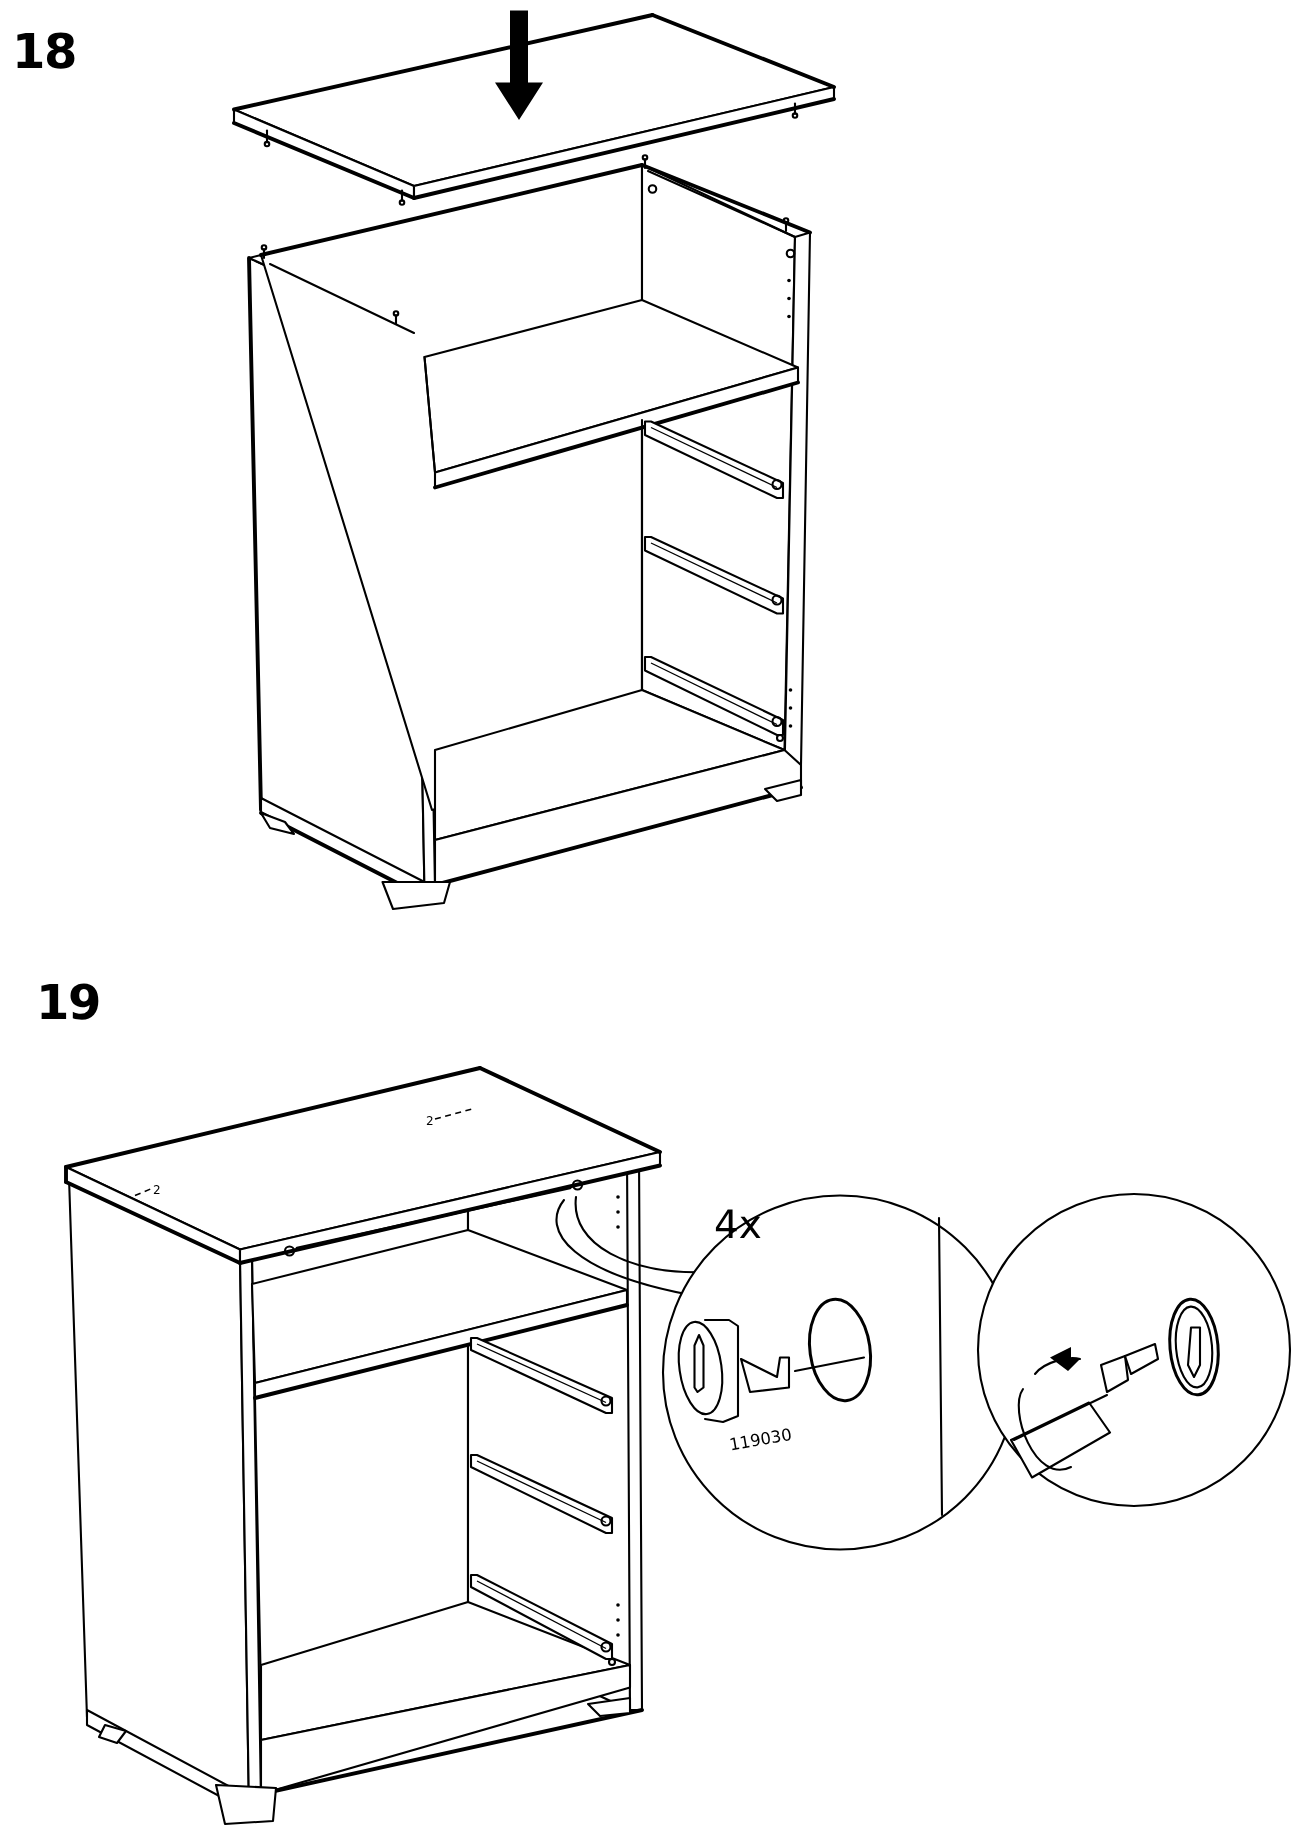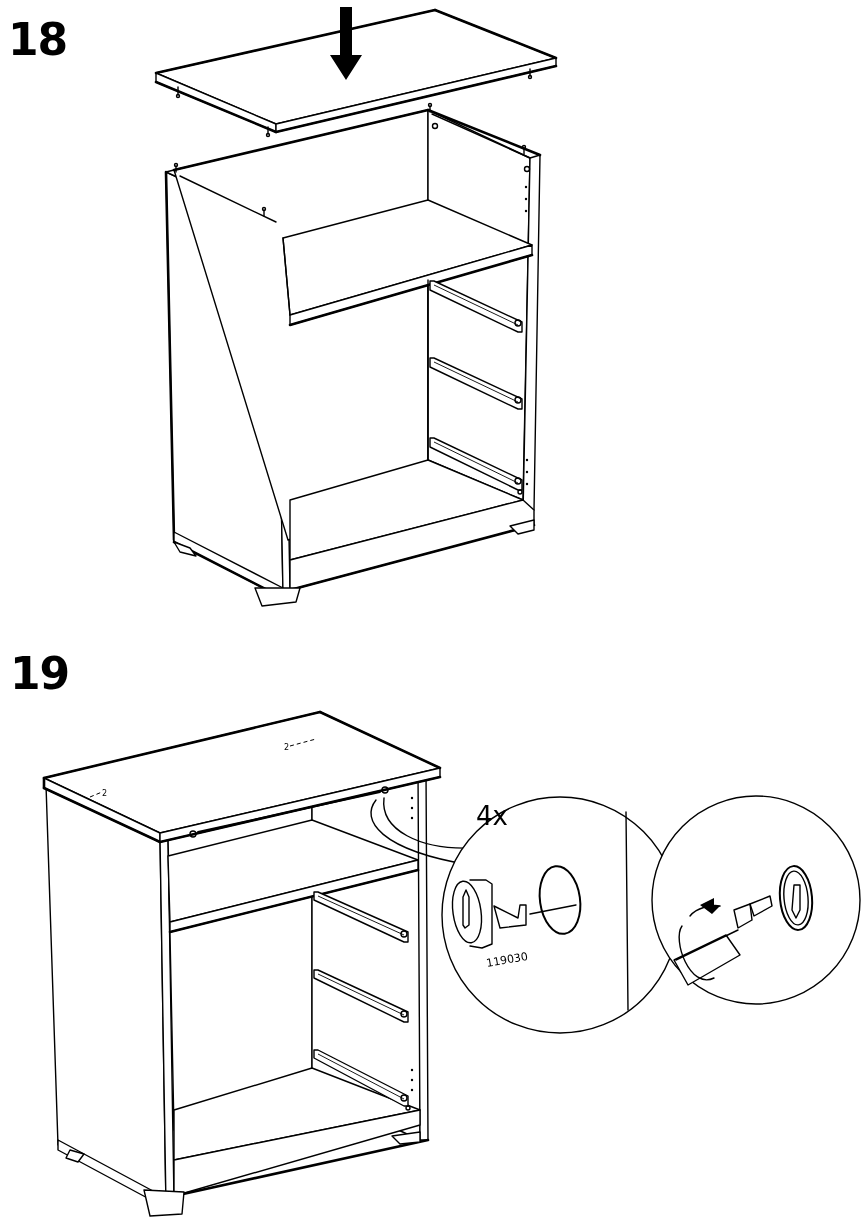--- a/index.html
+++ b/index.html
@@ -1,19 +1,19 @@
 <!DOCTYPE html>
 <html><head>
 <meta charset="utf-8">
 <style>
   html,body{margin:0;padding:0;background:#ffffff;}
   body{width:862px;height:1223px;position:relative;overflow:hidden;font-family:"DejaVu Sans","Liberation Sans",sans-serif;color:#000;}
-  .step-num{position:absolute;font-family:"DejaVu Sans",sans-serif;font-weight:bold;font-size:44px;line-height:1;letter-spacing:-1px;}
+  .step-num{position:absolute;font-family:"DejaVu Sans",sans-serif;font-weight:bold;font-size:32px;line-height:1;letter-spacing:-1px;}
   #step18-num{left:8px;top:18px;}
-  #step19-num{left:10px;top:652px;}
+  #step19-num{left:24px;top:652px;}
   svg{position:absolute;left:0;top:0;}
   .ln{fill:none;stroke:#000;stroke-width:1.4;stroke-linejoin:round;stroke-linecap:round;}
   .thk{fill:none;stroke:#000;stroke-width:2.6;stroke-linejoin:round;stroke-linecap:round;}
   .thn{fill:none;stroke:#000;stroke-width:0.9;}
   .wf{fill:#fff;stroke:#000;stroke-width:1.4;stroke-linejoin:round;}
   .dash{fill:none;stroke:#000;stroke-width:1;stroke-dasharray:4 3;}
   .lbl{font-family:"DejaVu Sans",sans-serif;}
 </style>
 </head>
 <body>

